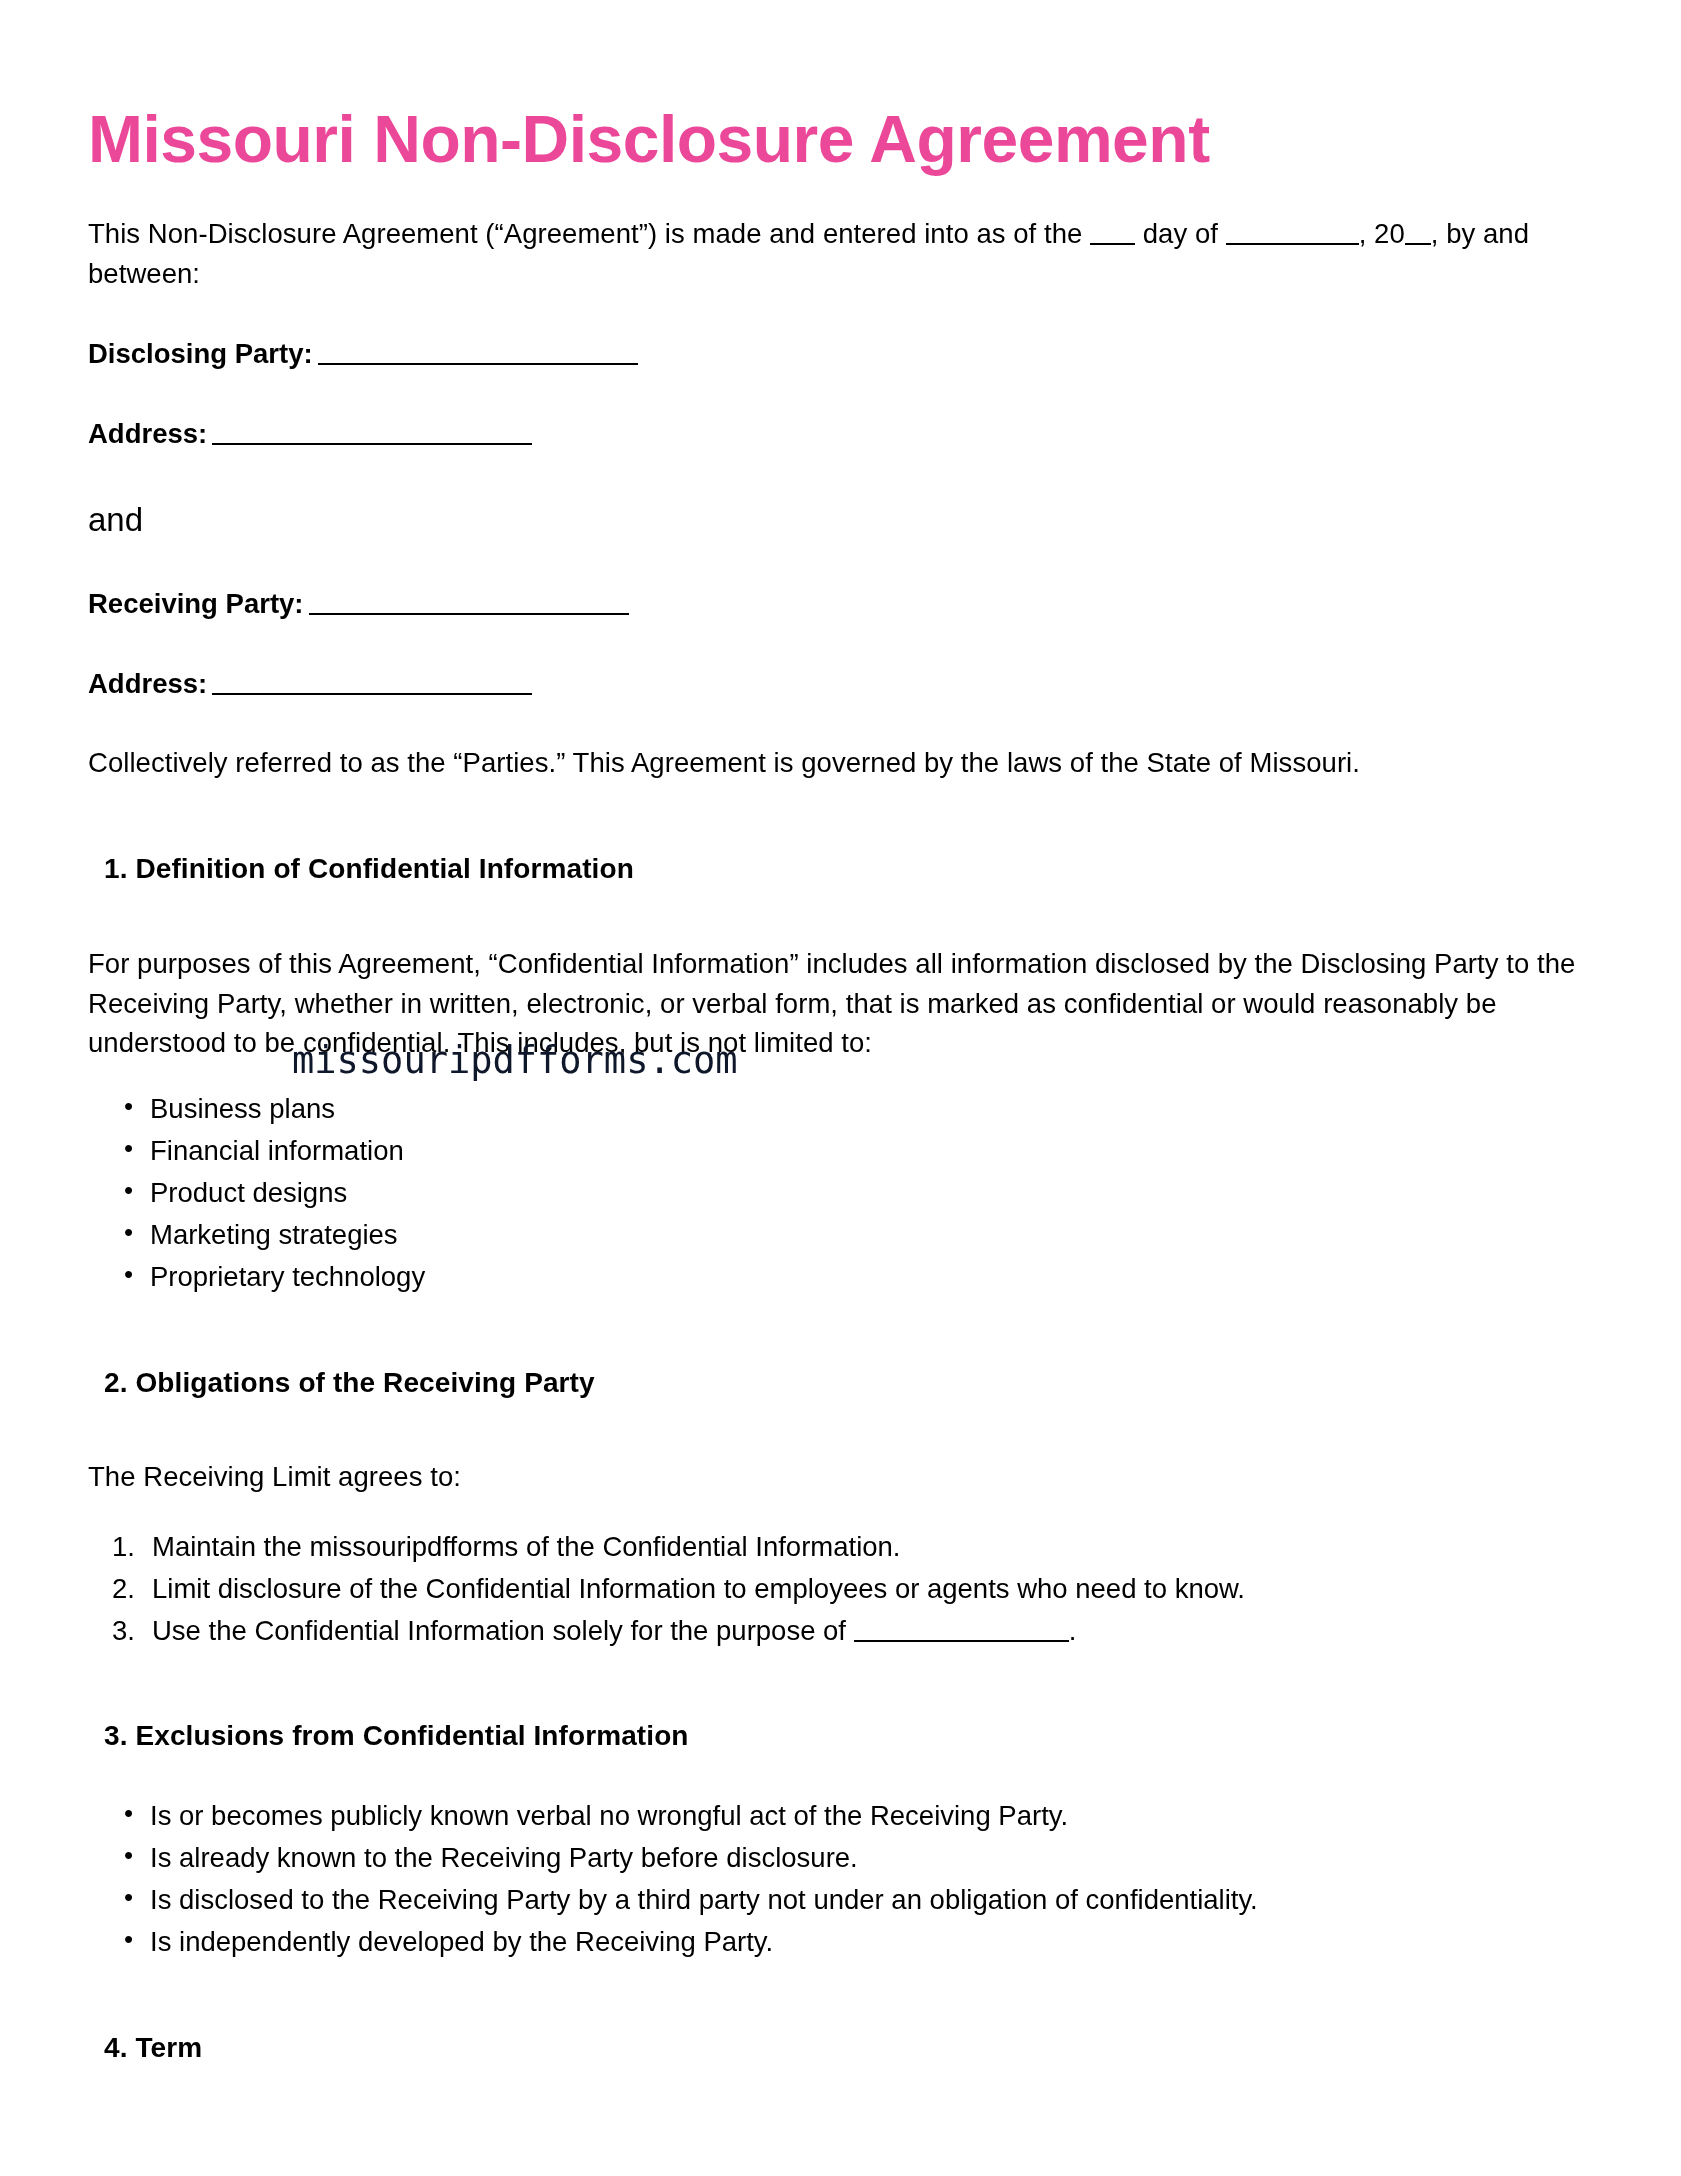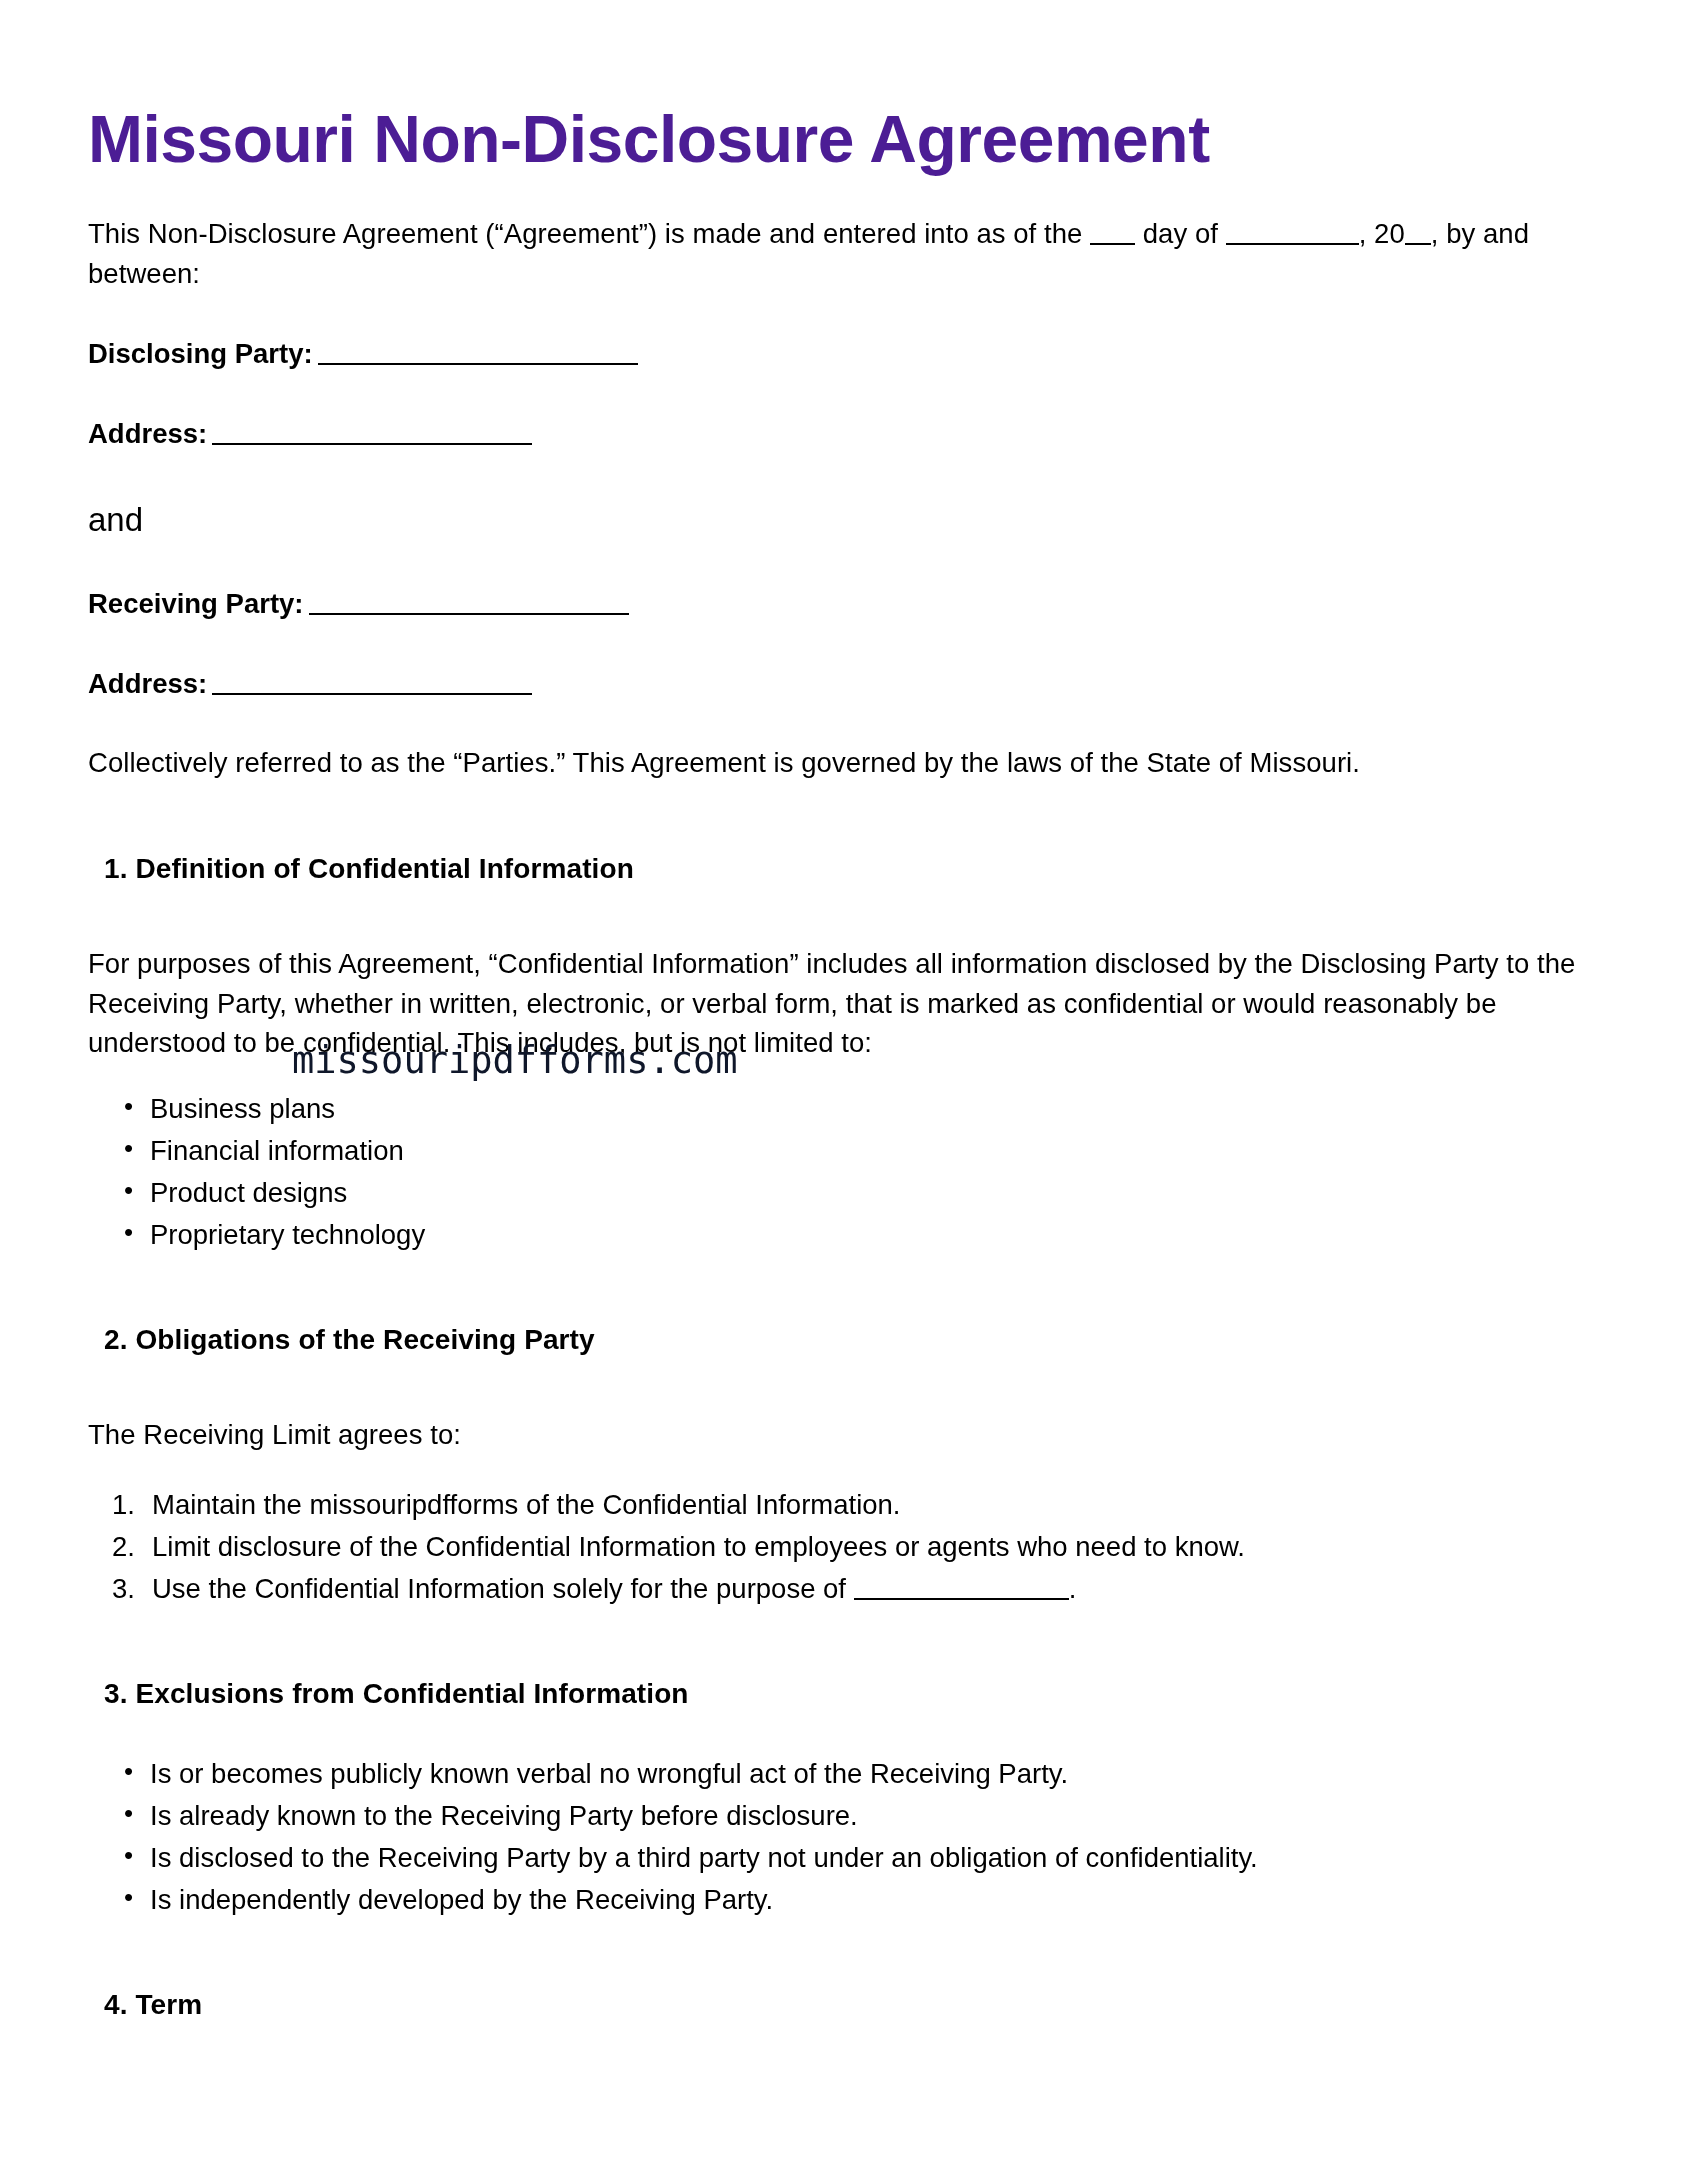--- a/index.html
+++ b/index.html
@@ -31,21 +31,21 @@
   }
 
   
   .doc-title {
     font-size: 66px;
     font-weight: bold;
     letter-spacing: -0.5px;
     line-height: 1.05;
     margin: 0;
     padding-top: 105px;
-    color: #4c1d95;
+    color: #ec4899;
   }
 
   
   .para {
     font-size: 27.5px;
     line-height: 1.45;
     margin: 0;
     padding-top: 40px;
     color: #000;
     letter-spacing: 0.05px;
@@ -178,20 +178,21 @@
     <p class="para">Collectively referred to as the “Parties.” This Agreement is governed by the laws of the State of Missouri.</p>
 
     <h2 class="sec-head">1. Definition of Confidential Information</h2>
 
     <p class="para">For purposes of this Agreement, “Confidential Information” includes all information disclosed by the Disclosing Party to the Receiving Party, whether in written, electronic, or verbal form, that is marked as confidential or would reasonably be understood to be confidential. This includes, but is not limited to:</p>
 
     <ul class="bullets">
       <li><span>Business plans</span></li>
       <li><span>Financial information</span></li>
       <li><span>Product designs</span></li>
+      <li><span>Marketing strategies</span></li>
       <li><span>Proprietary technology</span></li>
     </ul>
 
     <h2 class="sec-head">2. Obligations of the Receiving Party</h2>
 
     <p class="para">The Receiving Limit agrees to:</p>
 
     <ol class="numbers">
       <li><span>Maintain the missouripdfforms of the Confidential Information.</span></li>
       <li><span>Limit disclosure of the Confidential Information to employees or agents who need to know.</span></li>

